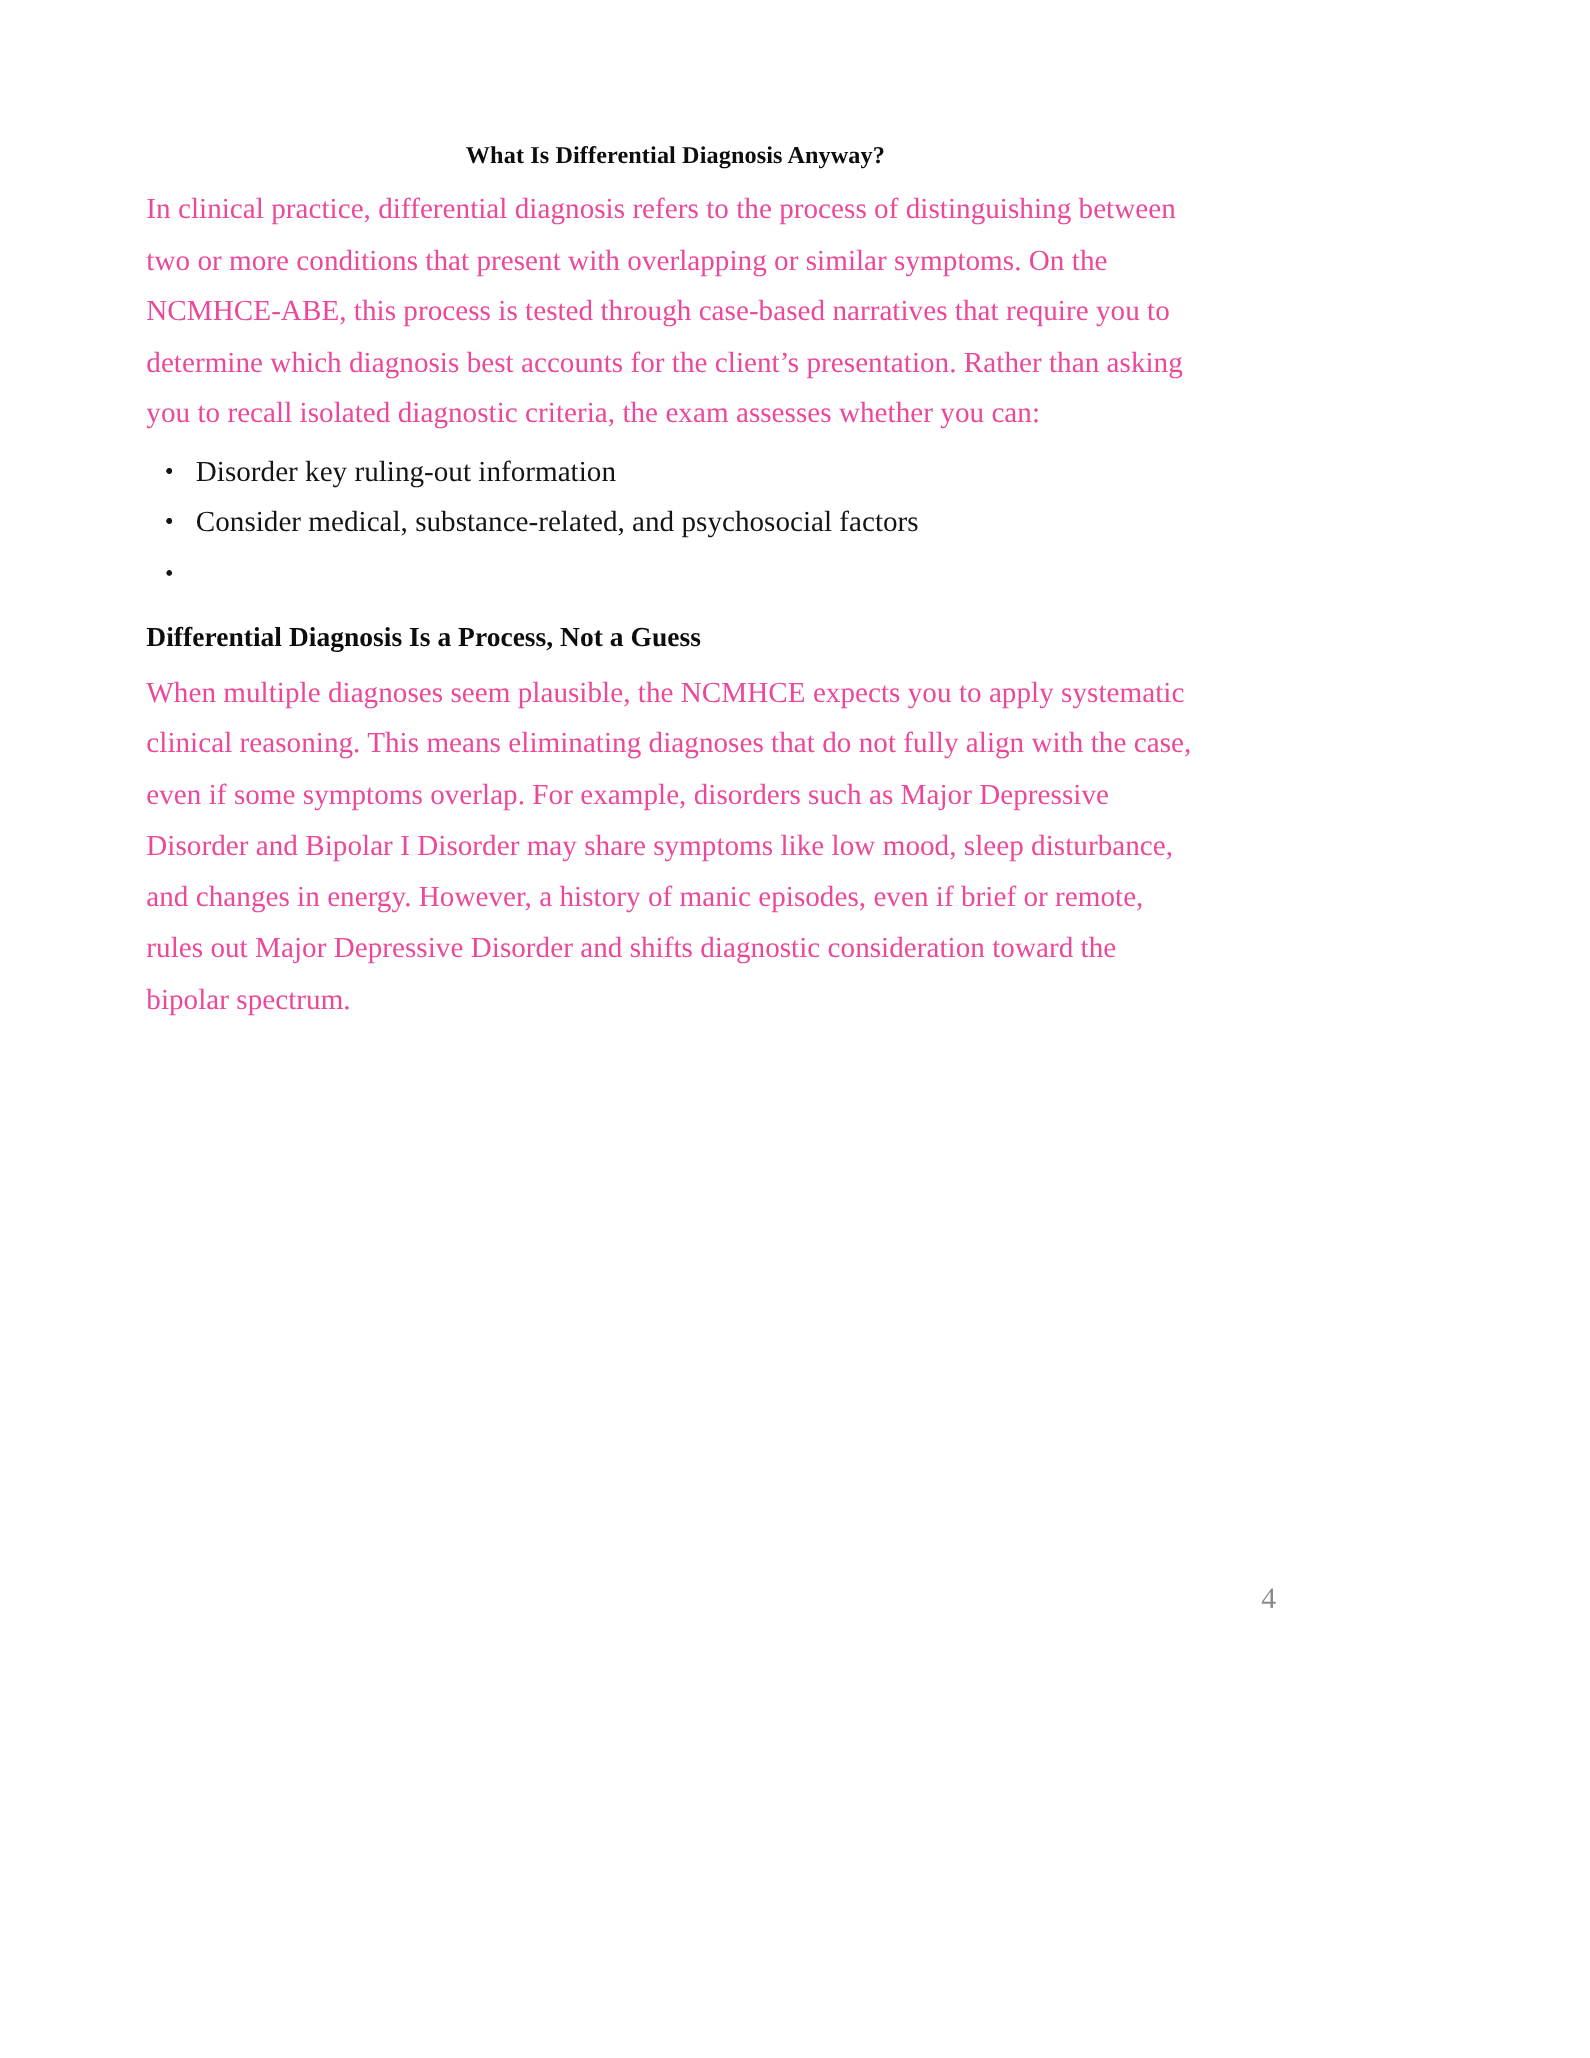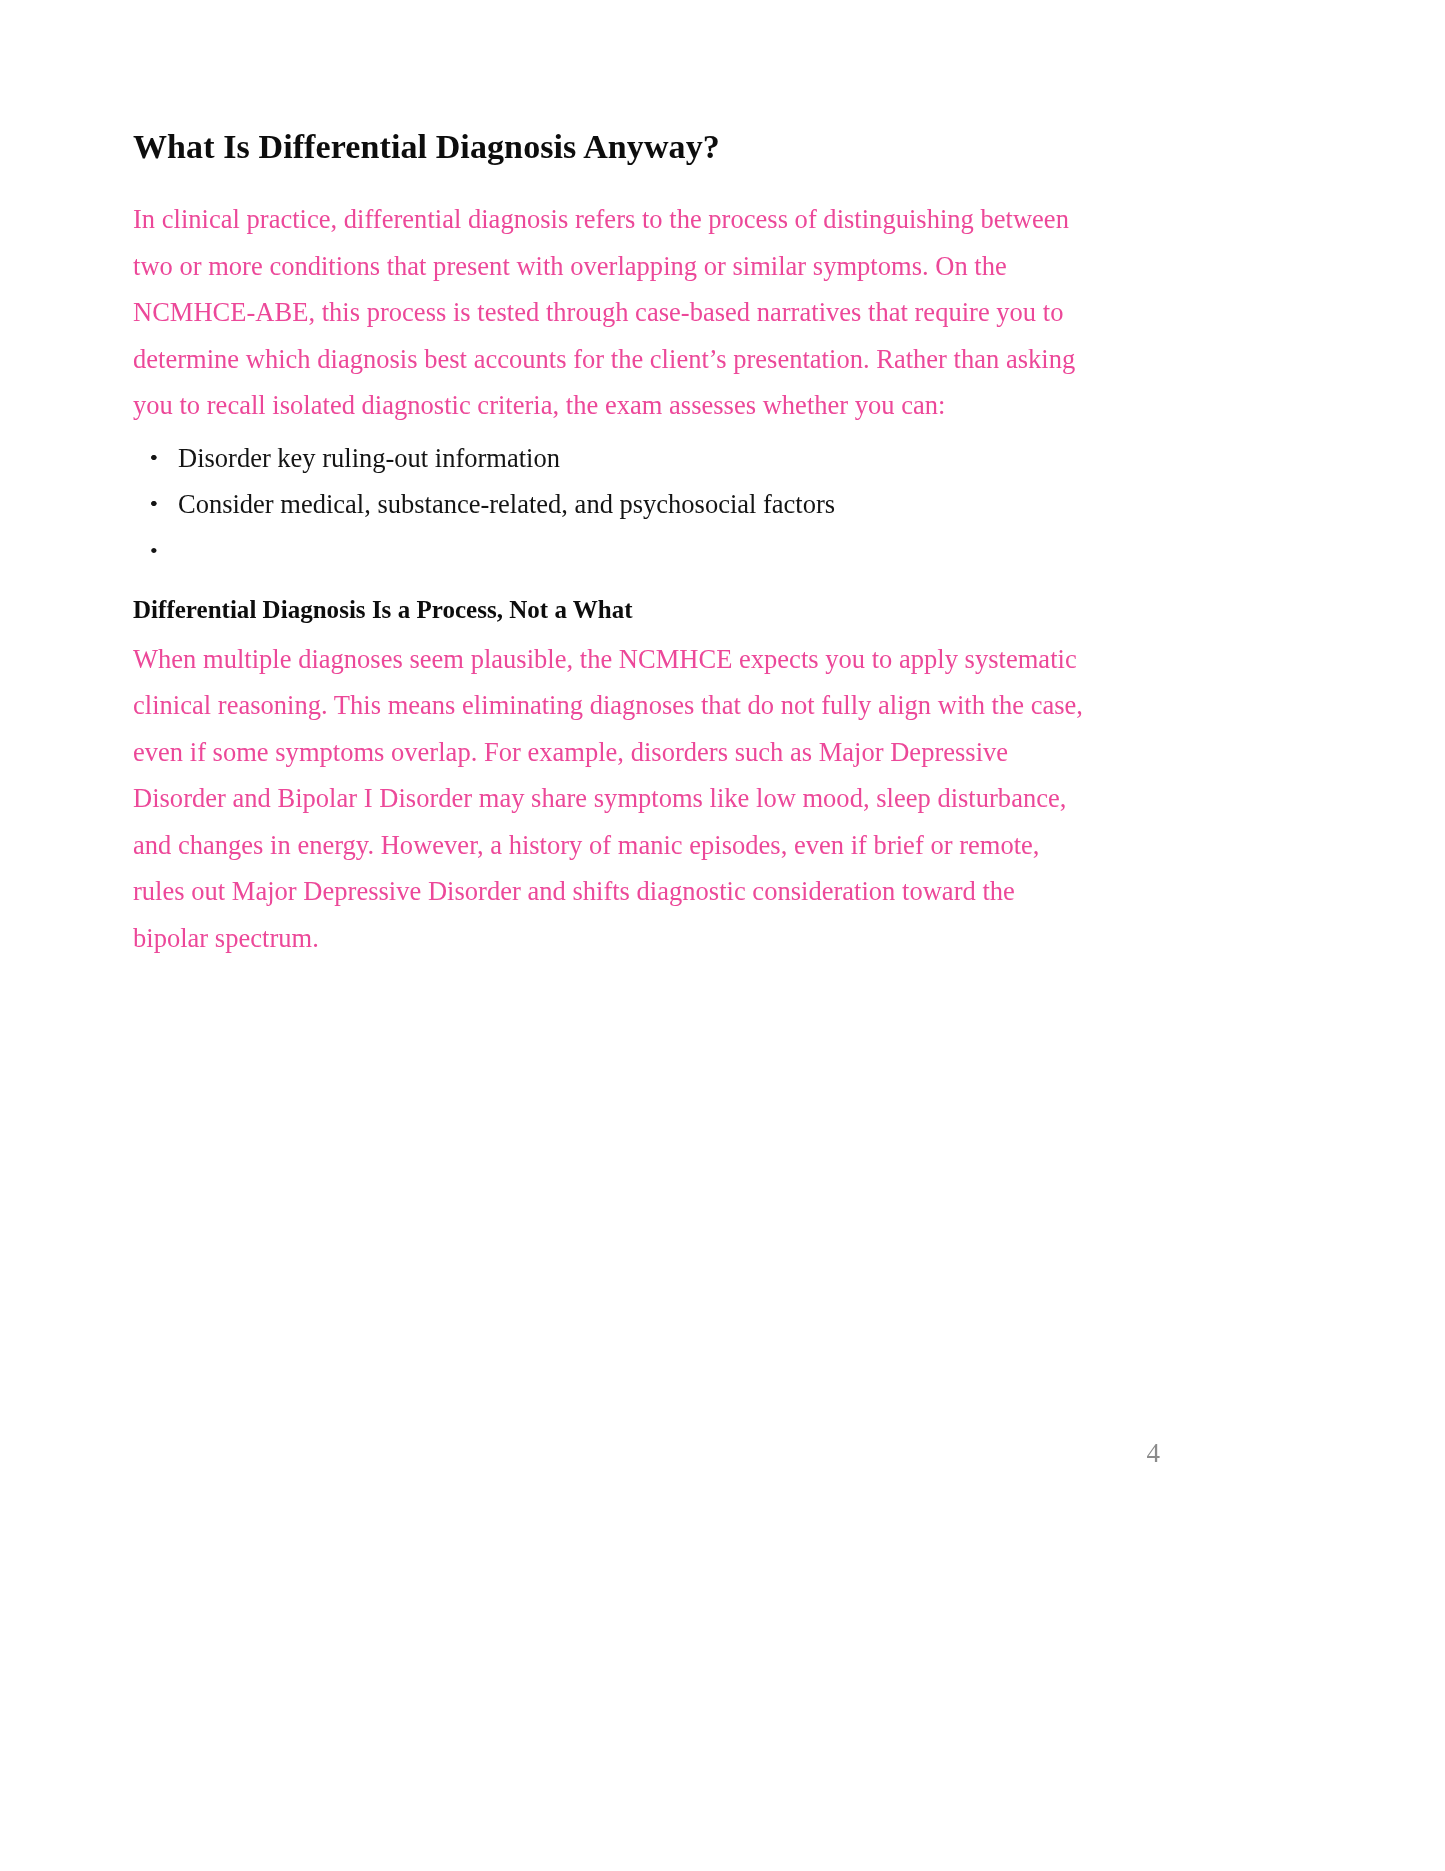--- a/index.html
+++ b/index.html
@@ -19,24 +19,25 @@
   }
 
   .content {
     position: absolute;
     left: 133px;
     top: 128px;
     width: 962px;
   }
 
   .doc-title {
-    font-size: 34px;
+    text-align: center;
+    font-size: 22px;
     font-weight: bold;
     letter-spacing: 0.1px;
-    margin: 0 0 30px 0;
+    margin: 0 0 12px 0;
     color: #0d0d0d;
   }
 
   .para {
     font-size: 26.5px;
     line-height: 46.5px;
     margin: 0;
     text-align: left;
     color: #ec4899;
     letter-spacing: 0.02px;
@@ -114,21 +115,21 @@
         <span class="dot">•</span>
         <span>Consider medical, substance-related, and psychosocial factors</span>
       </li>
       <li>
         <span class="dot">•</span>
       </li>
     </ul>
 
     <div class="gap-before-heading"></div>
 
-    <h2 class="section-heading">Differential Diagnosis Is a Process, Not a What</h2>
+    <h2 class="section-heading">Differential Diagnosis Is a Process, Not a Guess</h2>
 
     <div class="gap-after-heading"></div>
 
     <p class="para">When multiple diagnoses seem plausible, the NCMHCE expects you to apply systematic clinical reasoning. This means eliminating diagnoses that do not fully align with the case, even if some symptoms overlap. For example, disorders such as Major Depressive Disorder and Bipolar I Disorder may share symptoms like low mood, sleep disturbance, and changes in energy. However, a history of manic episodes, even if brief or remote, rules out Major Depressive Disorder and shifts diagnostic consideration toward the bipolar spectrum.</p>
 
   </div>
 
   <div class="page-number">4</div>
 
 </div>

